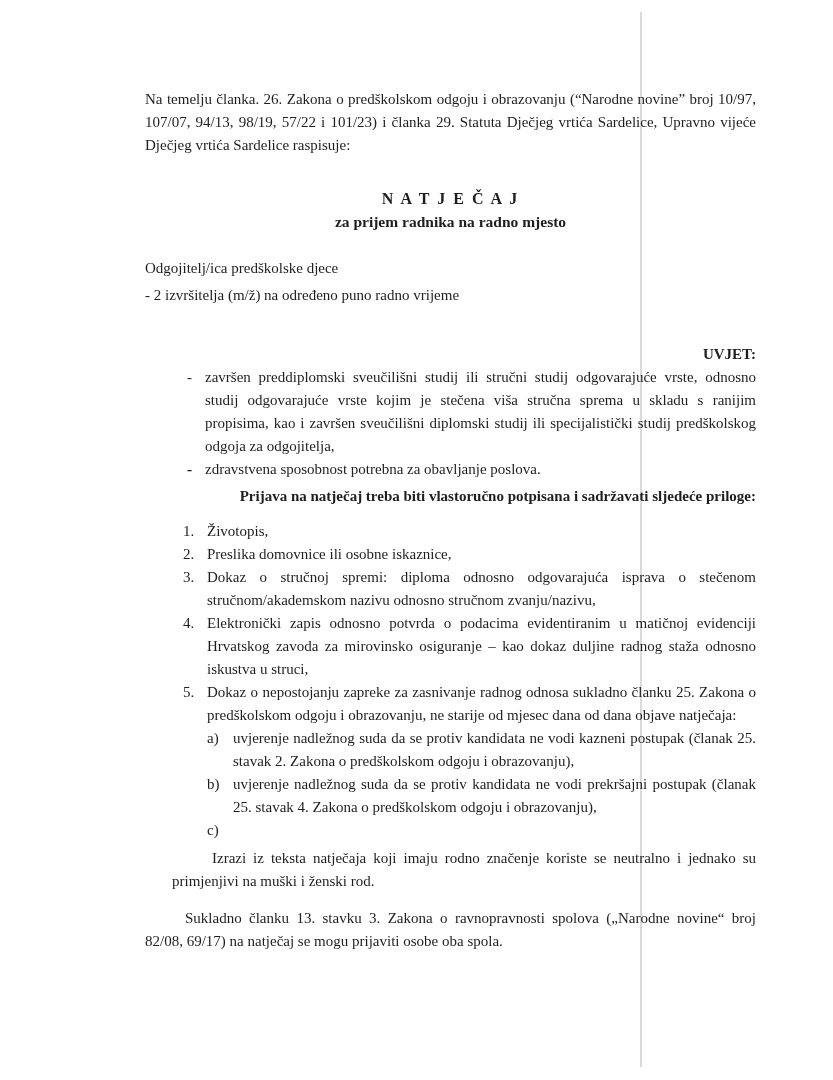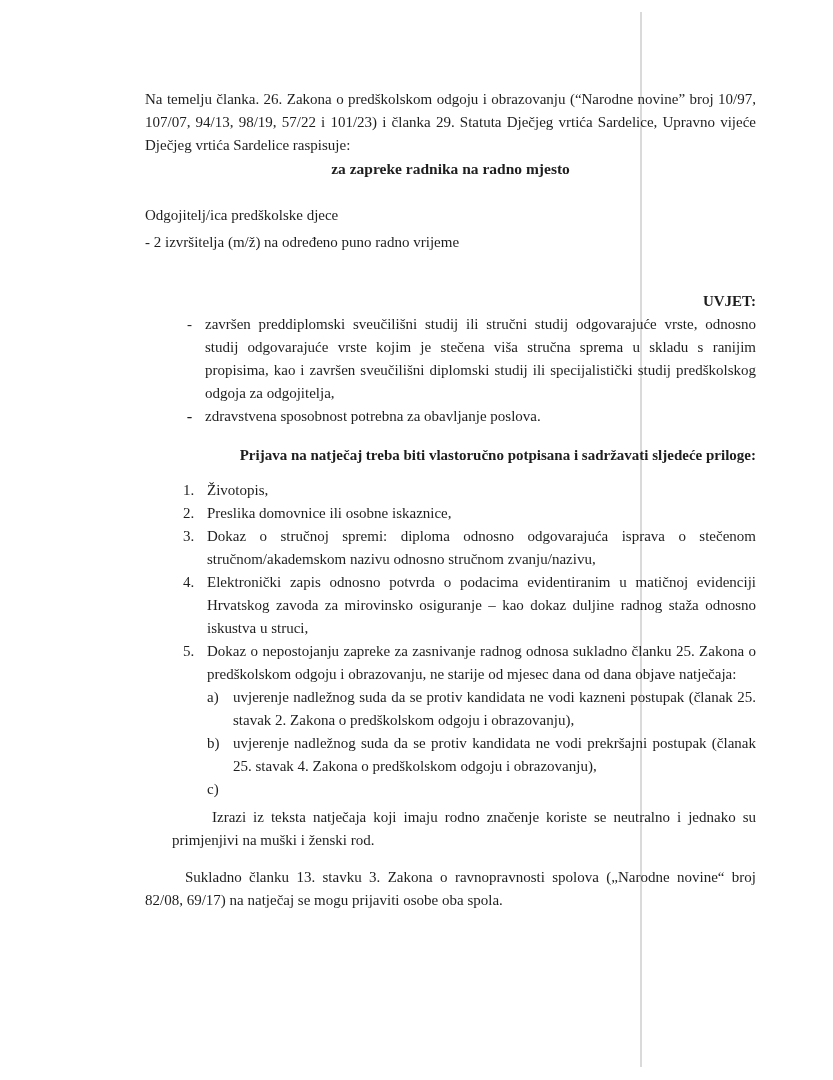--- a/index.html
+++ b/index.html
@@ -48,21 +48,21 @@
   .conditions-heading { margin-top: 36px; }
   .cond-item {
     position: relative;
     padding-left: 60px;
     text-align: justify;
   }
   .cond-item .marker {
     position: absolute;
     left: 42px;
   }
-  .app-heading { margin-top: 16px; }
+  .app-heading { margin-top: 4px; }
   .att-list { margin-top: 12px; }
   .att-item {
     position: relative;
     padding-left: 62px;
     text-align: justify;
   }
   .att-item .num {
     position: absolute;
     left: 38px;
   }
@@ -80,21 +80,22 @@
 </style>
 </head>
 <body>
 
 <div class="scan-line"></div>
 
 <div class="doc">
 
   <p class="justified">Na temelju članka. 26. Zakona o predškolskom odgoju i obrazovanju (“Narodne novine” broj 10/97, 107/07, 94/13, 98/19, 57/22 i 101/23) i članka 29. Statuta Dječjeg vrtića Sardelice, Upravno vijeće Dječjeg vrtića Sardelice raspisuje:</p>
 
-  <h2 class="subtitle">za zapreke radnika na radno mjesto</h2>
+  <h1 class="title">N A T J E Č A J</h1>
+  <h2 class="subtitle">za prijem radnika na radno mjesto</h2>
 
   <p class="position-title">Odgojitelj/ica predškolske djece</p>
   <p class="position-detail">- 2 izvršitelja (m/ž) na određeno puno radno vrijeme</p>
 
   <p class="bold conditions-heading">UVJET:</p>
 
   <div>
     <div class="cond-item">
       <span class="marker">-</span>
       <span>završen preddiplomski sveučilišni studij ili stručni studij odgovarajuće vrste, odnosno studij odgovarajuće vrste kojim je stečena viša stručna sprema u skladu s ranijim propisima, kao i završen sveučilišni diplomski studij ili specijalistički studij predškolskog odgoja za odgojitelja,</span>

